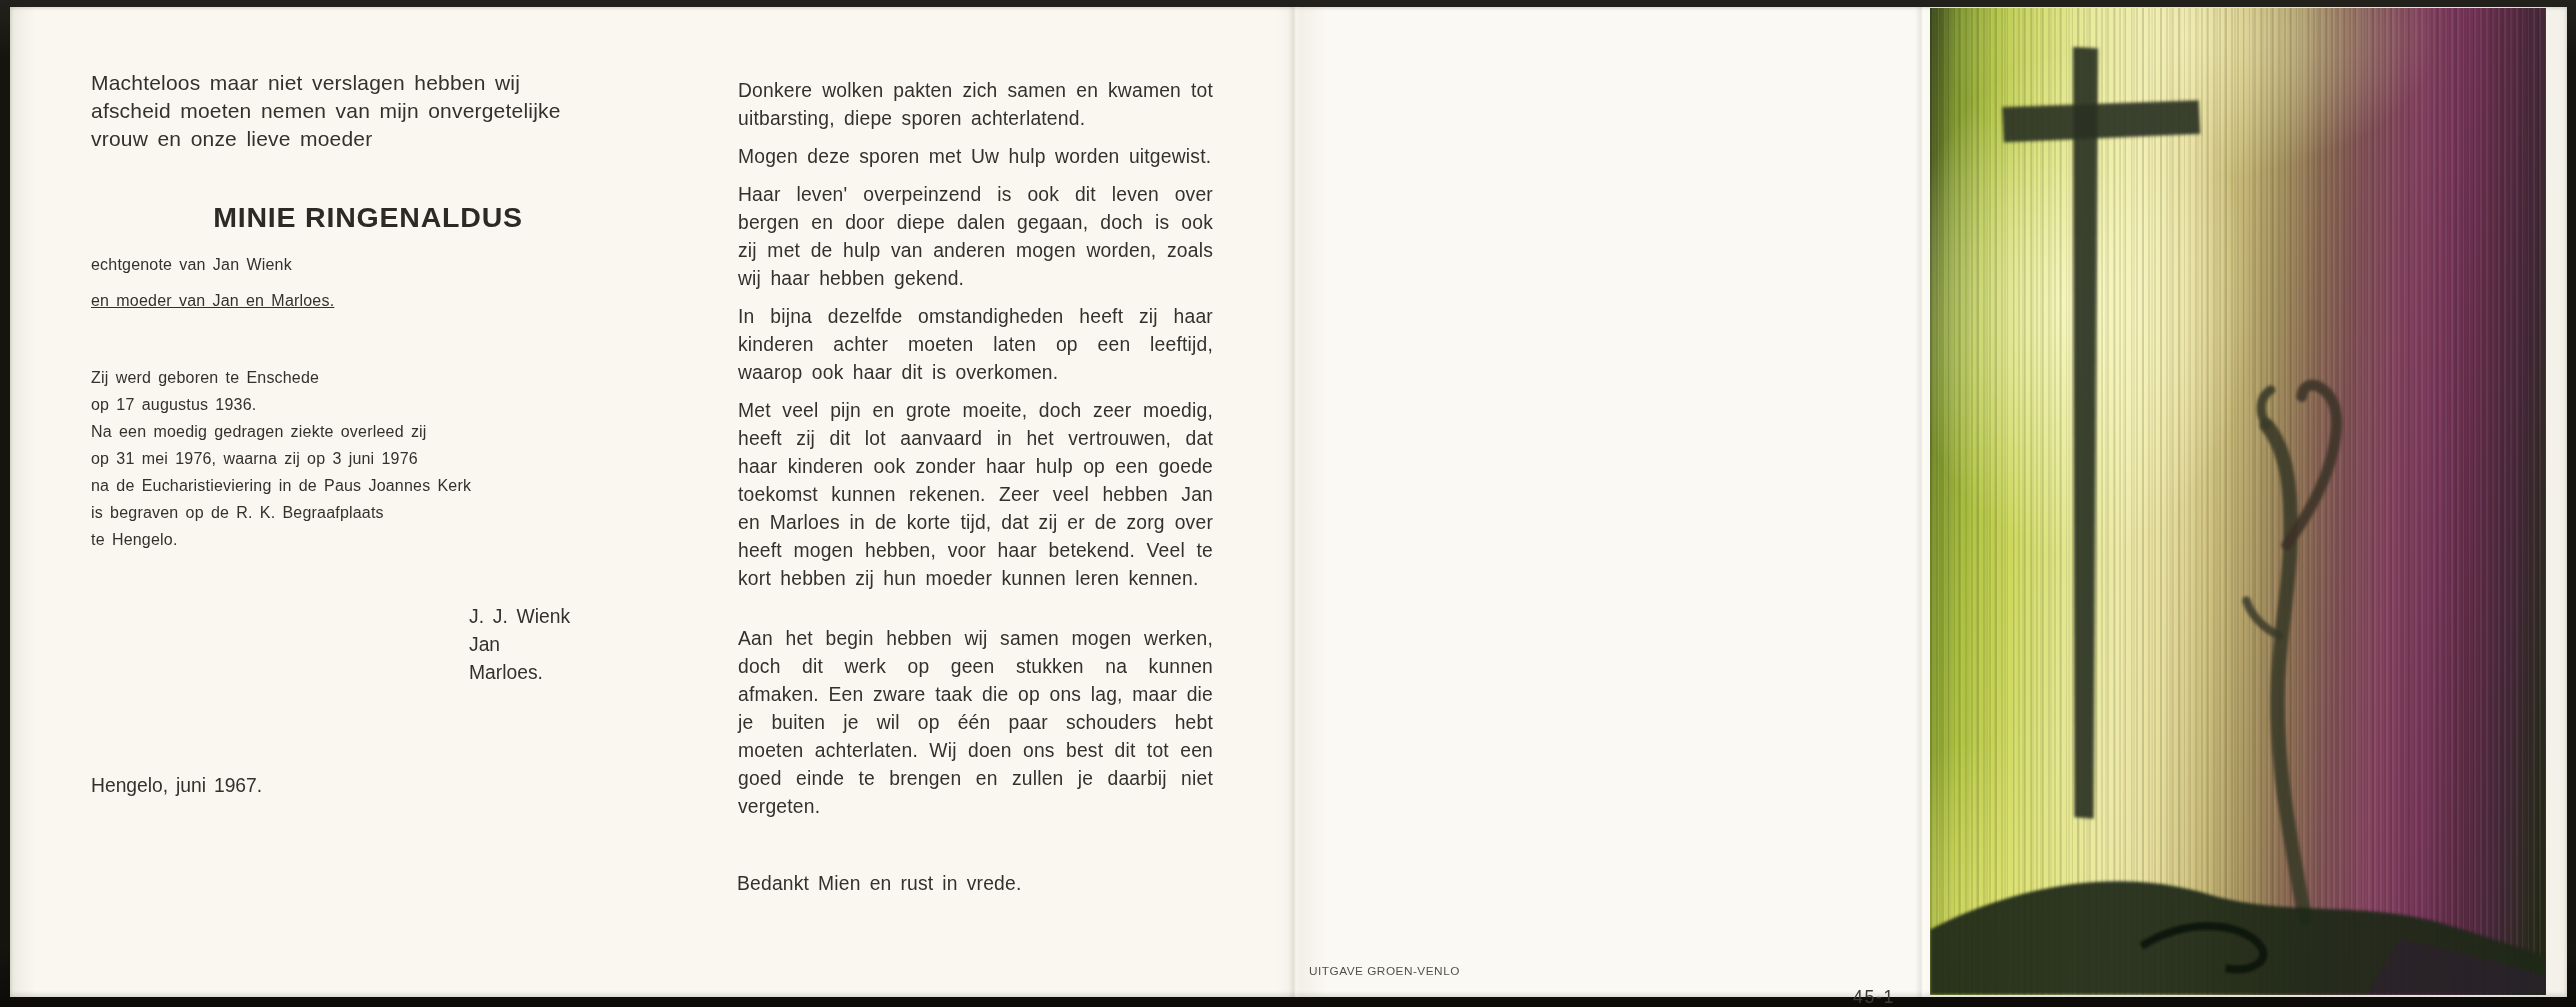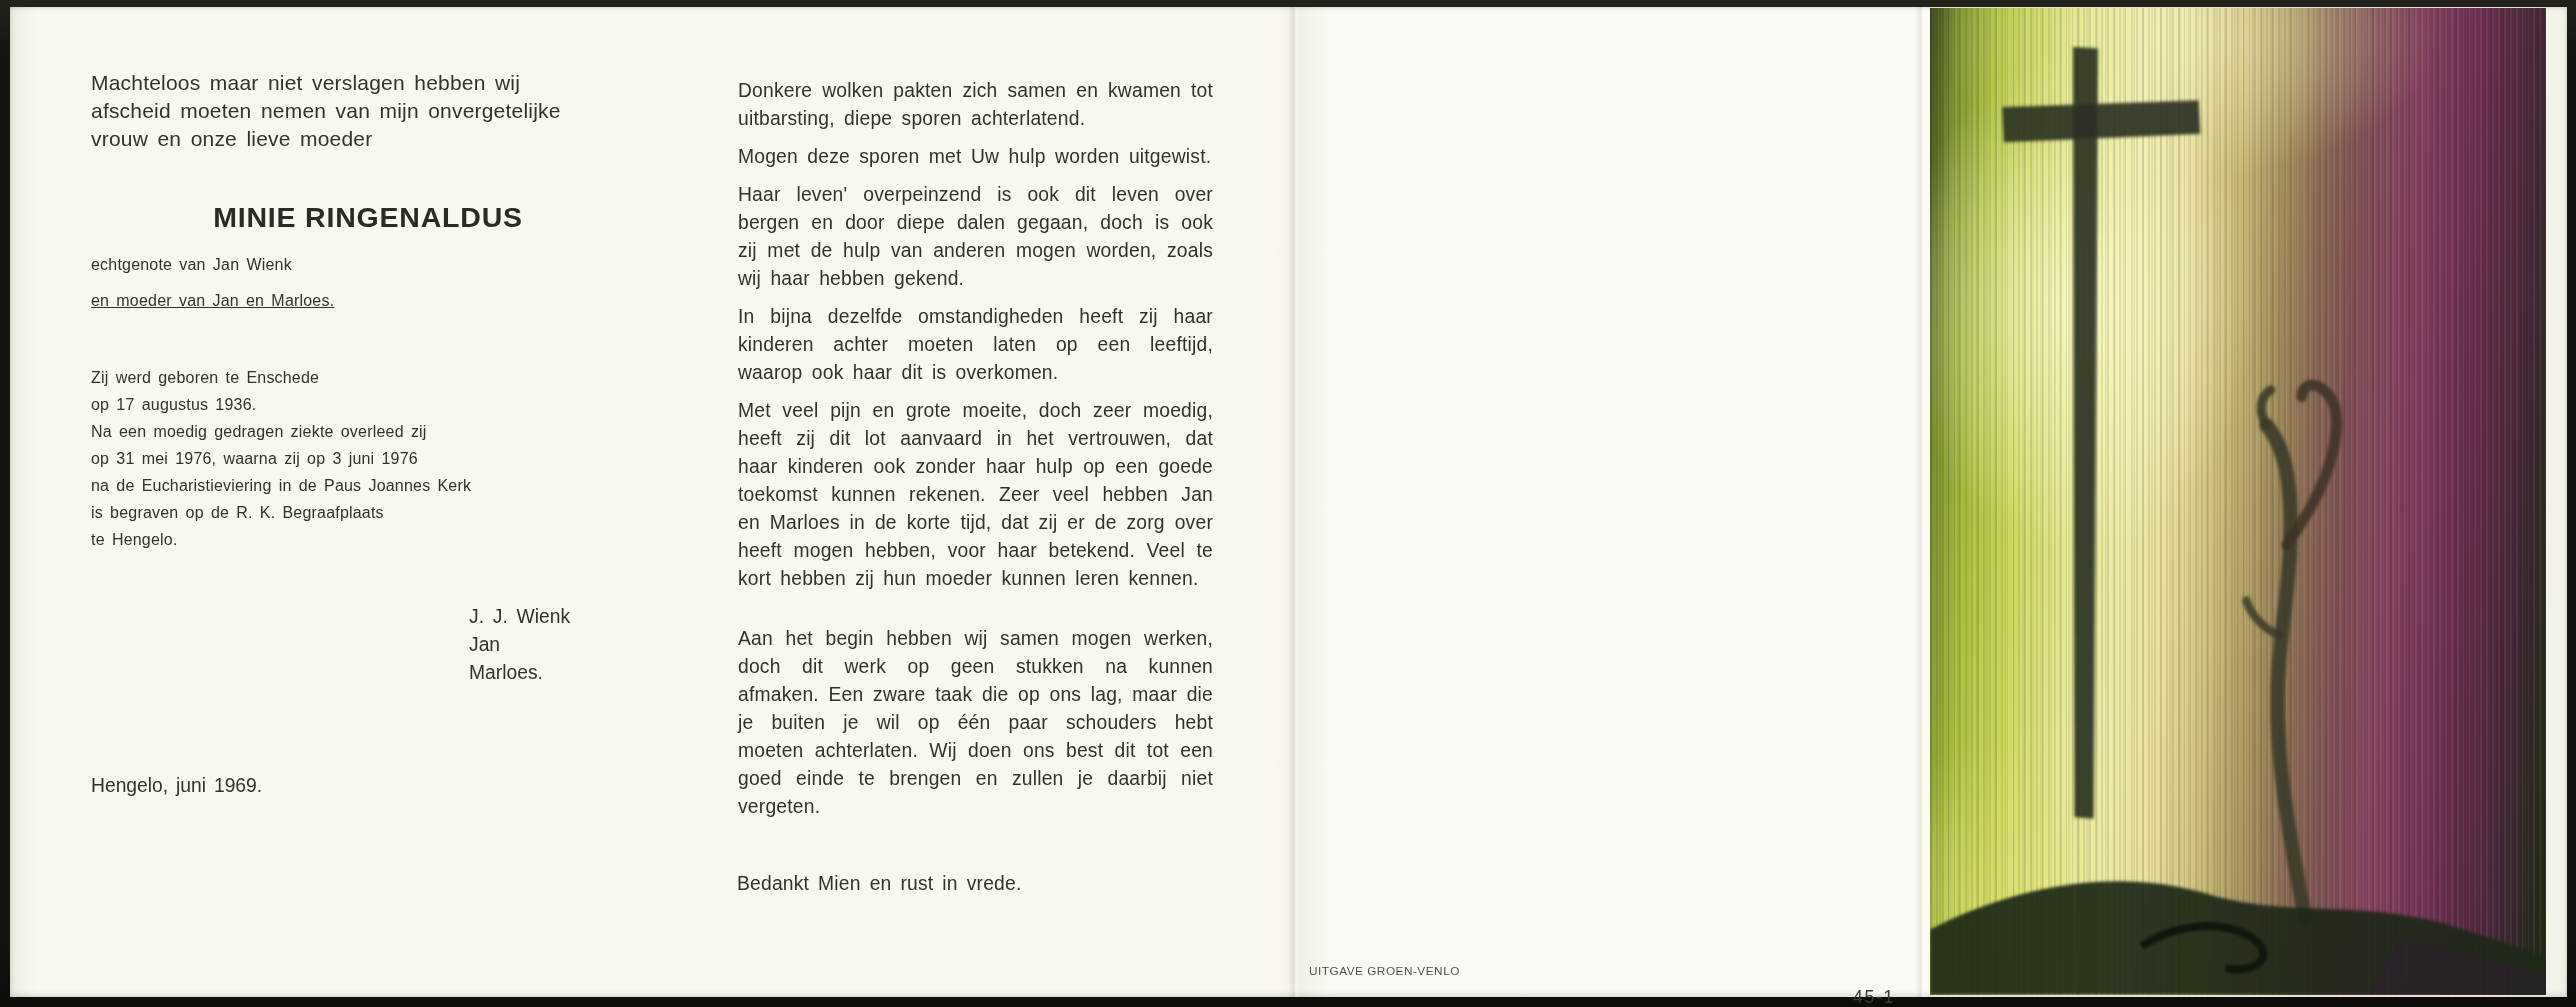--- a/index.html
+++ b/index.html
@@ -176,21 +176,21 @@
 Na een moedig gedragen ziekte overleed zij
 op 31 mei 1976, waarna zij op 3 juni 1976
 na de Eucharistieviering in de Paus Joannes Kerk
 is begraven op de R. K. Begraafplaats
 te Hengelo.</p>
       <div class="signatures">
         <div>J. J. Wienk</div>
         <div>Jan</div>
         <div>Marloes.</div>
       </div>
-      <p class="place-date">Hengelo, juni 1969.</p>
+      <p class="place-date">Hengelo, juni 1967.</p>
     </section>
 
     <section class="panel-middle">
       <p class="jp">Donkere wolken pakten zich samen en kwamen tot uitbarsting, diepe sporen achterlatend.</p>
       <p class="jp">Mogen deze sporen met Uw hulp worden uitgewist.</p>
       <p class="jp">Haar leven' overpeinzend is ook dit leven over bergen en door diepe dalen gegaan, doch is ook zij met de hulp van anderen mogen worden, zoals wij haar hebben gekend.</p>
       <p class="jp">In bijna dezelfde omstandigheden heeft zij haar kinderen achter moeten laten op een leeftijd, waarop ook haar dit is overkomen.</p>
       <p class="jp">Met veel pijn en grote moeite, doch zeer moedig, heeft zij dit lot aanvaard in het vertrouwen, dat haar kinderen ook zonder haar hulp op een goede toekomst kunnen rekenen. Zeer veel hebben Jan en Marloes in de korte tijd, dat zij er de zorg over heeft mogen hebben, voor haar betekend. Veel te kort hebben zij hun moeder kunnen leren kennen.</p>
       <p class="jp block-gap">Aan het begin hebben wij samen mogen werken, doch dit werk op geen stukken na kunnen afmaken. Een zware taak die op ons lag, maar die je buiten je wil op één paar schouders hebt moeten achterlaten. Wij doen ons best dit tot een goed einde te brengen en zullen je daarbij niet vergeten.</p>
       <p class="closing">Bedankt Mien en rust in vrede.</p>

